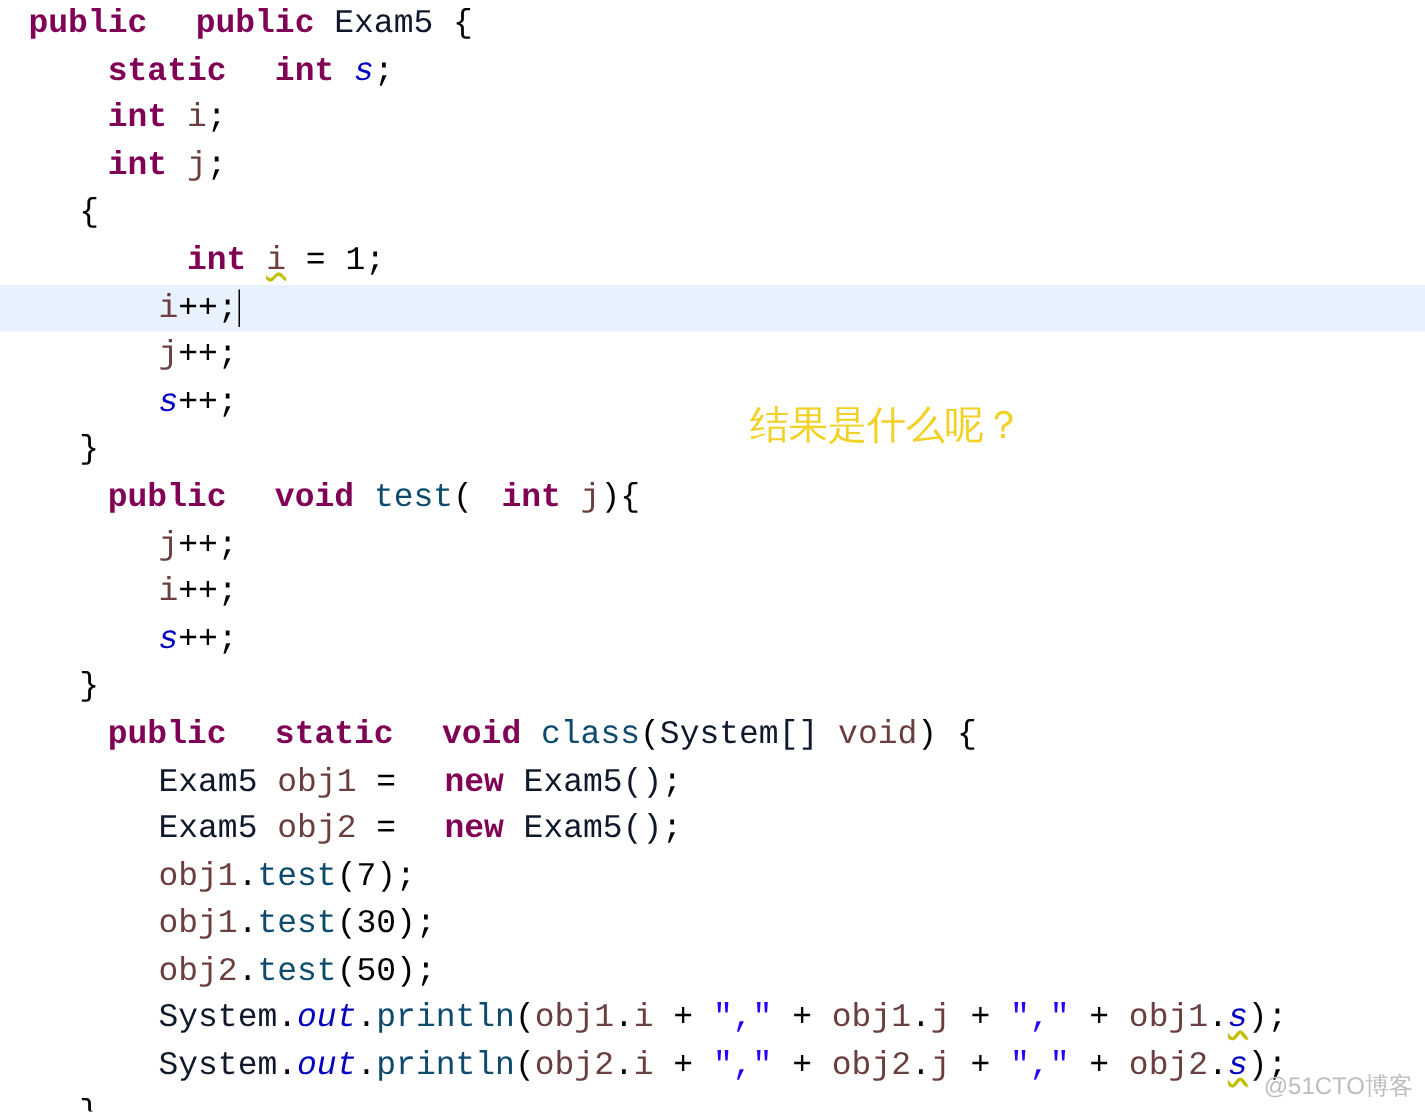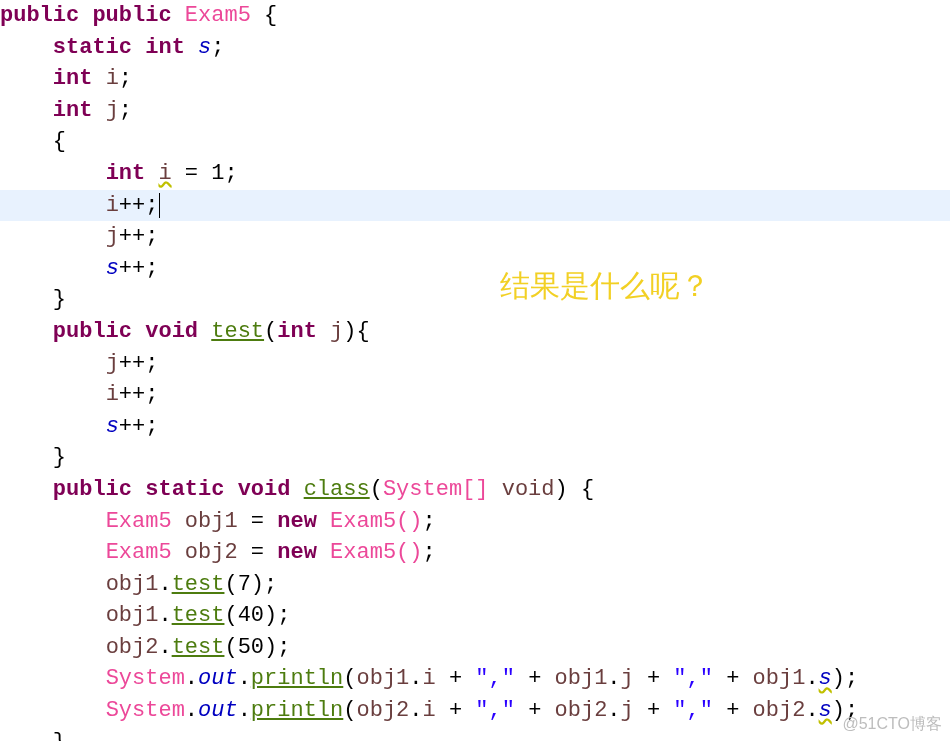--- a/index.html
+++ b/index.html
@@ -11,35 +11,35 @@
     width: 950px;
     height: 741px;
     overflow: hidden;
     position: relative;
   }
   .code-area {
     white-space: pre;
     line-height: 31.6px;
     padding: 0;
   }
-  .kw { color: #7f0055; font-weight: bold; }
-  .fn { color: #4d7c0f; text-decoration: underline; }
+  .kw { color: #7f0055; font-weight: bold; padding-left: 19px; }
+  .fn { color: #0c4a6e; }
   .var { color: #6a3e3e; }
   .op { color: #000000; }
   .brace { color: #000000; }
   .lit { color: #000000; }
   .str { color: #2a00ff; }
   .static-ref { color: #0000c0; font-style: italic; }
-  .ident { color: #ec4899; }
+  .ident { color: #0f172a; }
   .highlight-line { background: #e8f2fe; display: inline-block; width: 100%; }
   .annotation {
     position: absolute;
     color: #f2d024;
     font-family: "Microsoft YaHei", sans-serif;
-    font-size: 30px;
+    font-size: 26px;
     left: 500px;
     top: 266px;
   }
   .watermark {
     position: absolute;
     right: 8px;
     bottom: 6px;
     color: #bdbdbd;
     font-family: sans-serif;
     font-size: 16px;
@@ -62,20 +62,20 @@
 <span>    <span class="brace">}</span></span>
 <span>    <span class="kw">public</span> <span class="kw">void</span> <span class="fn">test</span><span class="op">(</span><span class="kw">int</span> <span class="var">j</span><span class="op">)</span><span class="brace">{</span></span>
 <span>        <span class="var">j</span><span class="op">++</span><span class="op">;</span></span>
 <span>        <span class="var">i</span><span class="op">++</span><span class="op">;</span></span>
 <span>        <span class="static-ref">s</span><span class="op">++</span><span class="op">;</span></span>
 <span>    <span class="brace">}</span></span>
 <span>    <span class="kw">public</span> <span class="kw">static</span> <span class="kw">void</span> <span class="fn">class</span><span class="op">(</span><span class="ident">System[]</span> <span class="var">void</span><span class="op">)</span> <span class="brace">{</span></span>
 <span>        <span class="ident">Exam5</span> <span class="var">obj1</span> <span class="op">=</span> <span class="kw">new</span> <span class="ident">Exam5()</span><span class="op">;</span></span>
 <span>        <span class="ident">Exam5</span> <span class="var">obj2</span> <span class="op">=</span> <span class="kw">new</span> <span class="ident">Exam5()</span><span class="op">;</span></span>
 <span>        <span class="var">obj1</span><span class="op">.</span><span class="fn">test</span><span class="op">(</span><span class="lit">7</span><span class="op">)</span><span class="op">;</span></span>
-<span>        <span class="var">obj1</span><span class="op">.</span><span class="fn">test</span><span class="op">(</span><span class="lit">40</span><span class="op">)</span><span class="op">;</span></span>
+<span>        <span class="var">obj1</span><span class="op">.</span><span class="fn">test</span><span class="op">(</span><span class="lit">30</span><span class="op">)</span><span class="op">;</span></span>
 <span>        <span class="var">obj2</span><span class="op">.</span><span class="fn">test</span><span class="op">(</span><span class="lit">50</span><span class="op">)</span><span class="op">;</span></span>
 <span>        <span class="ident">System</span><span class="op">.</span><span class="static-ref">out</span><span class="op">.</span><span class="fn">println</span><span class="op">(</span><span class="var">obj1</span><span class="op">.</span><span class="var">i</span> <span class="op">+</span> <span class="str">","</span> <span class="op">+</span> <span class="var">obj1</span><span class="op">.</span><span class="var">j</span> <span class="op">+</span> <span class="str">","</span> <span class="op">+</span> <span class="var">obj1</span><span class="op">.</span><span class="static-ref wavy">s</span><span class="op">)</span><span class="op">;</span></span>
 <span>        <span class="ident">System</span><span class="op">.</span><span class="static-ref">out</span><span class="op">.</span><span class="fn">println</span><span class="op">(</span><span class="var">obj2</span><span class="op">.</span><span class="var">i</span> <span class="op">+</span> <span class="str">","</span> <span class="op">+</span> <span class="var">obj2</span><span class="op">.</span><span class="var">j</span> <span class="op">+</span> <span class="str">","</span> <span class="op">+</span> <span class="var">obj2</span><span class="op">.</span><span class="static-ref wavy">s</span><span class="op">)</span><span class="op">;</span></span>
 <span>    <span class="brace">}</span></span></div>
 
 <div class="annotation">结果是什么呢？</div>
 <div class="watermark">@51CTO博客</div>
 
 </body></html>

